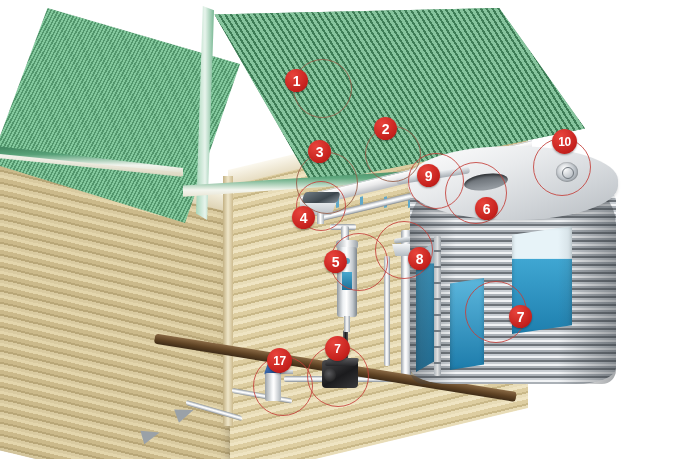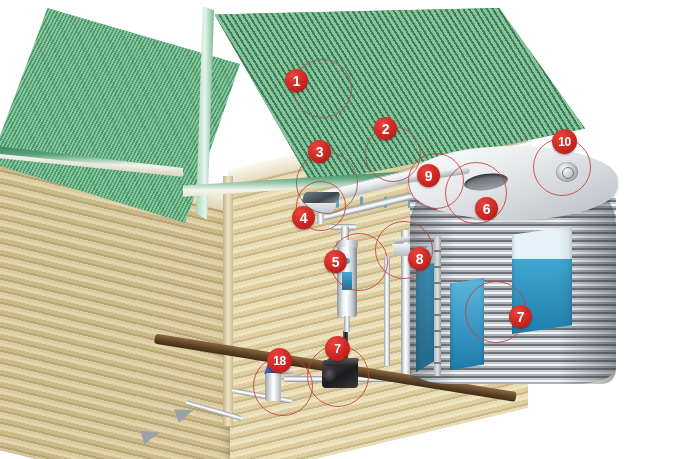--- a/index.html
+++ b/index.html
@@ -451,18 +451,18 @@
       <div class="badge" style="left: 475px; top: 197px; width: 23px; height: 23px; font-size: 14px;">6</div>
       <div class="callout-ring red" style="left: 465px; top: 281px; width: 60px; height: 60px;"></div>
       <div class="badge" style="left: 509px; top: 305px; width: 23px; height: 23px; font-size: 14px;">7</div>
       <div class="callout-ring red" style="left: 375px; top: 221px; width: 56px; height: 56px;"></div>
       <div class="badge" style="left: 408px; top: 247px; width: 23px; height: 23px; font-size: 14px;">8</div>
       <div class="callout-ring red" style="left: 408px; top: 153px; width: 54px; height: 54px;"></div>
       <div class="badge" style="left: 417px; top: 164px; width: 23px; height: 23px; font-size: 14px;">9</div>
       <div class="callout-ring red" style="left: 307px; top: 345px; width: 60px; height: 60px;"></div>
       <div class="badge" style="left: 325px; top: 336px; width: 25px; height: 25px; font-size: 12px;">7</div>
       <div class="callout-ring red" style="left: 253px; top: 356px; width: 58px; height: 58px;"></div>
-      <div class="badge" style="left: 267px; top: 348px; width: 25px; height: 25px; font-size: 12px;">18</div>
+      <div class="badge" style="left: 267px; top: 348px; width: 25px; height: 25px; font-size: 12px;">17</div>
       <div class="callout-ring red" style="left: 533px; top: 138px; width: 56px; height: 56px;"></div>
       <div class="badge" style="left: 552px; top: 129px; width: 25px; height: 25px; font-size: 12px;">10</div>
     </div>
 
 </div>
 
 </body></html>

